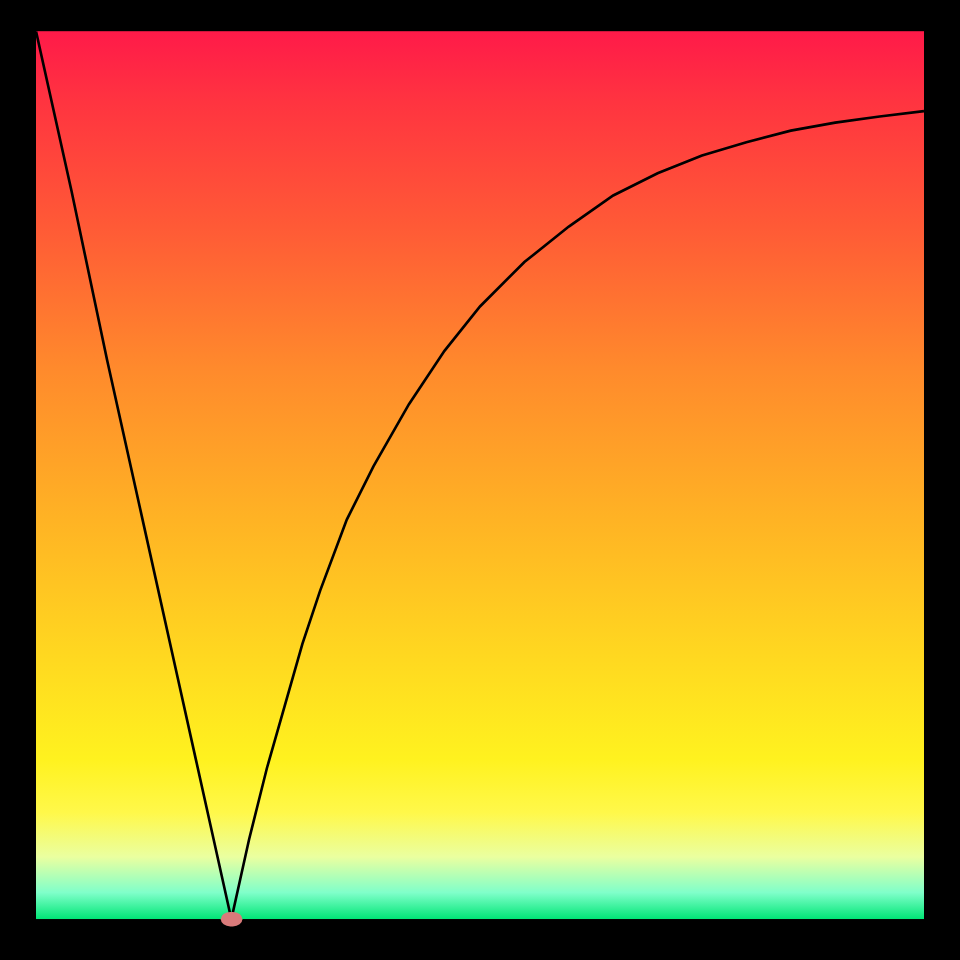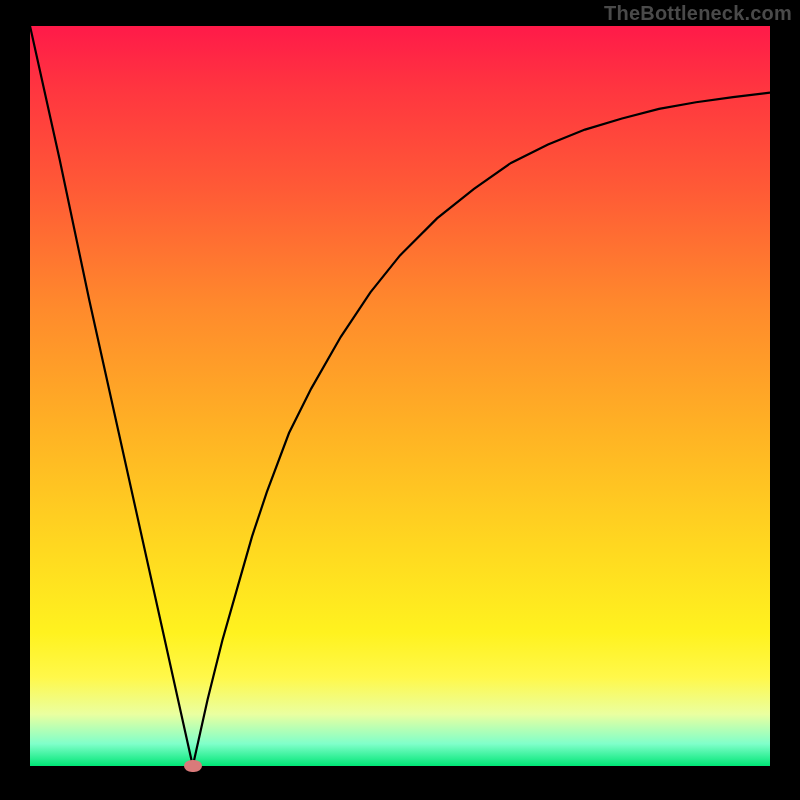--- a/index.html
+++ b/index.html
@@ -77,21 +77,20 @@
     width: 740px;
     top: 766px;
     height: 1px;
     background: #000;
   }
 </style>
 </head>
 <body>
 
 <div class="frame">
-  <div class="watermark">TheBottleneck.com</div>
 
   <div class="plot-area">
     <div class="gradient-bg"></div>
 
     <svg class="curve" viewBox="0 0 740 740" preserveAspectRatio="none">
       <path id="curve-path" fill="none" stroke="#000" stroke-width="2.2" d="M0.00 0.00 L29.60 133.20 L59.20 273.80 L88.80 407.00 L118.40 540.20 L133.20 606.80 L148.00 673.40 L155.40 706.70 L162.80 740.00 L170.20 706.70 L177.60 673.40 L185.00 643.80 L192.40 614.20 L207.20 562.40 L222.00 510.60 L236.80 466.20 L259.00 407.00 L281.20 362.60 L310.80 310.80 L340.40 266.40 L370.00 229.40 L407.00 192.40 L444.00 162.80 L481.00 136.90 L518.00 118.40 L555.00 103.60 L592.00 92.50 L629.00 82.88 L666.00 76.22 L703.00 71.04 L740.00 66.60"></path>
     </svg>
 
     <div class="marker" id="marker" style="left: 162.8px; top: 740px;"></div>
   </div>

